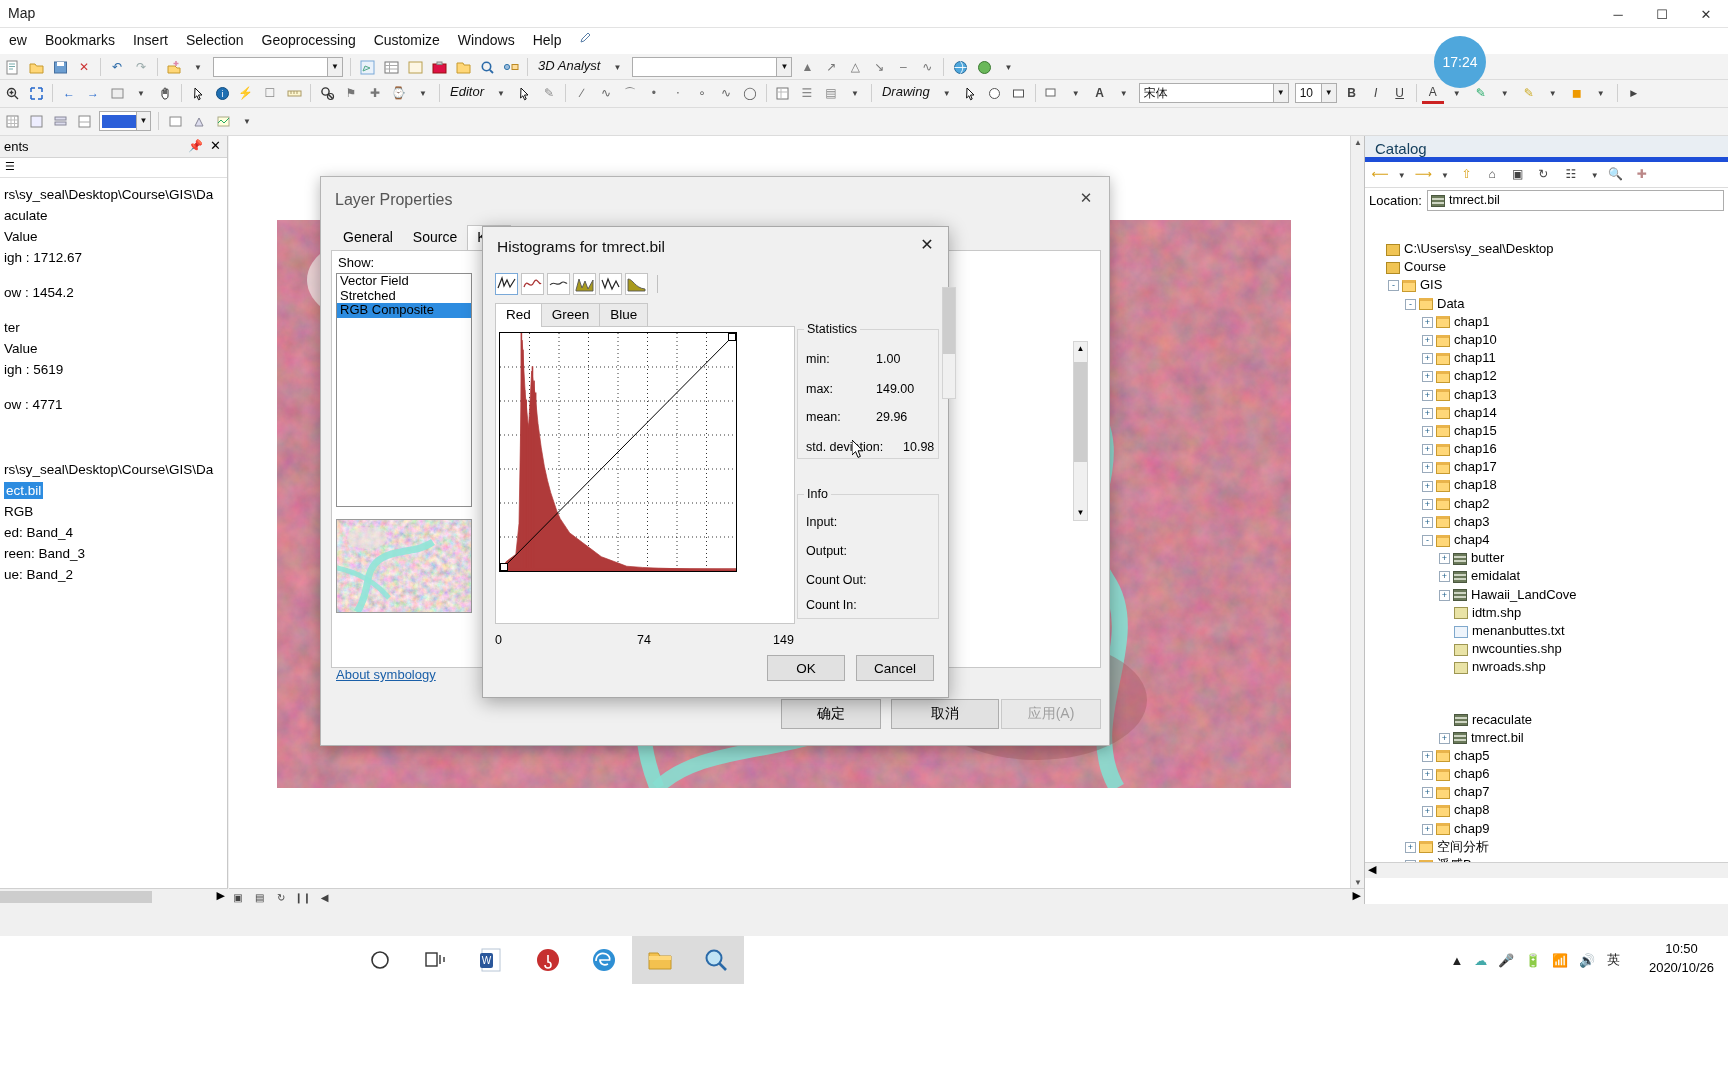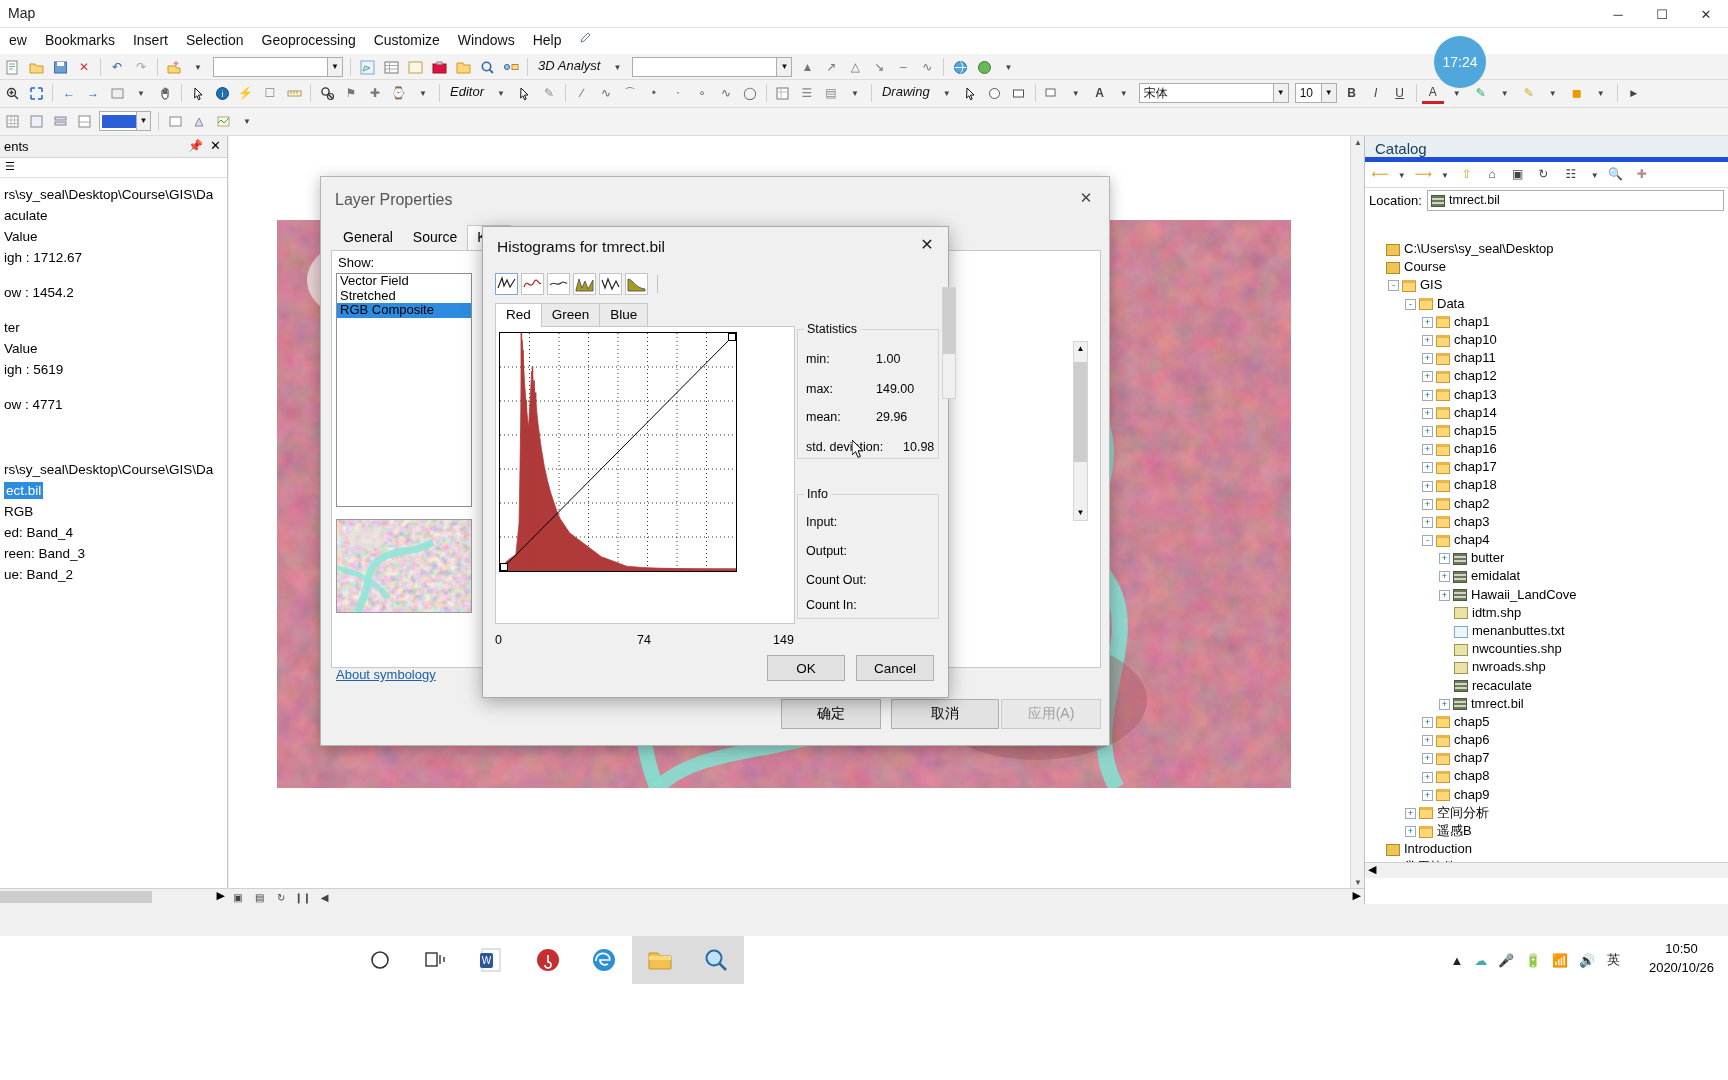--- a/index.html
+++ b/index.html
@@ -601,21 +601,21 @@
       <div class="trow" style="padding-left: 55px;"><span class="tg">+</span><span class="ico ico-folder"></span><span>chap2</span></div>
       <div class="trow" style="padding-left: 55px;"><span class="tg">+</span><span class="ico ico-folder"></span><span>chap3</span></div>
       <div class="trow" style="padding-left: 55px;"><span class="tg">-</span><span class="ico ico-folder"></span><span>chap4</span></div>
       <div class="trow" style="padding-left: 72px;"><span class="tg">+</span><span class="ico ico-raster"></span><span>butter</span></div>
       <div class="trow" style="padding-left: 72px;"><span class="tg">+</span><span class="ico ico-raster"></span><span>emidalat</span></div>
       <div class="trow" style="padding-left: 72px;"><span class="tg">+</span><span class="ico ico-raster"></span><span>Hawaii_LandCove</span></div>
       <div class="trow" style="padding-left: 72px;"><span class="tgspace"></span><span class="ico ico-shp"></span><span>idtm.shp</span></div>
       <div class="trow" style="padding-left: 72px;"><span class="tgspace"></span><span class="ico ico-txt"></span><span>menanbuttes.txt</span></div>
       <div class="trow" style="padding-left: 72px;"><span class="tgspace"></span><span class="ico ico-shp"></span><span>nwcounties.shp</span></div>
       <div class="trow" style="padding-left: 72px;"><span class="tgspace"></span><span class="ico ico-shp"></span><span>nwroads.shp</span></div>
-      <div class="trow" style="padding-left: 72px;"><span class="tgspace"></span><span class="ico ico-raster"></span><span>recaculate</span></div>
+      <div class="trow" style="padding-left: 72px; margin-top: 34px;"><span class="tgspace"></span><span class="ico ico-raster"></span><span>recaculate</span></div>
       <div class="trow" style="padding-left: 72px;"><span class="tg">+</span><span class="ico ico-raster"></span><span>tmrect.bil</span></div>
       <div class="trow" style="padding-left: 55px;"><span class="tg">+</span><span class="ico ico-folder"></span><span>chap5</span></div>
       <div class="trow" style="padding-left: 55px;"><span class="tg">+</span><span class="ico ico-folder"></span><span>chap6</span></div>
       <div class="trow" style="padding-left: 55px;"><span class="tg">+</span><span class="ico ico-folder"></span><span>chap7</span></div>
       <div class="trow" style="padding-left: 55px;"><span class="tg">+</span><span class="ico ico-folder"></span><span>chap8</span></div>
       <div class="trow" style="padding-left: 55px;"><span class="tg">+</span><span class="ico ico-folder"></span><span>chap9</span></div>
       <div class="trow" style="padding-left: 38px;"><span class="tg">+</span><span class="ico ico-folder"></span><span>空间分析</span></div>
       <div class="trow" style="padding-left: 38px;"><span class="tg">+</span><span class="ico ico-folder"></span><span>遥感B</span></div>
       <div class="trow" style="padding-left: 4px;"><span class="tgspace"></span><span class="ico ico-home"></span><span>Introduction</span></div>
       <div class="trow" style="padding-left: 4px;"><span class="tgspace"></span><span class="ico ico-home"></span><span>常用软件</span></div>

